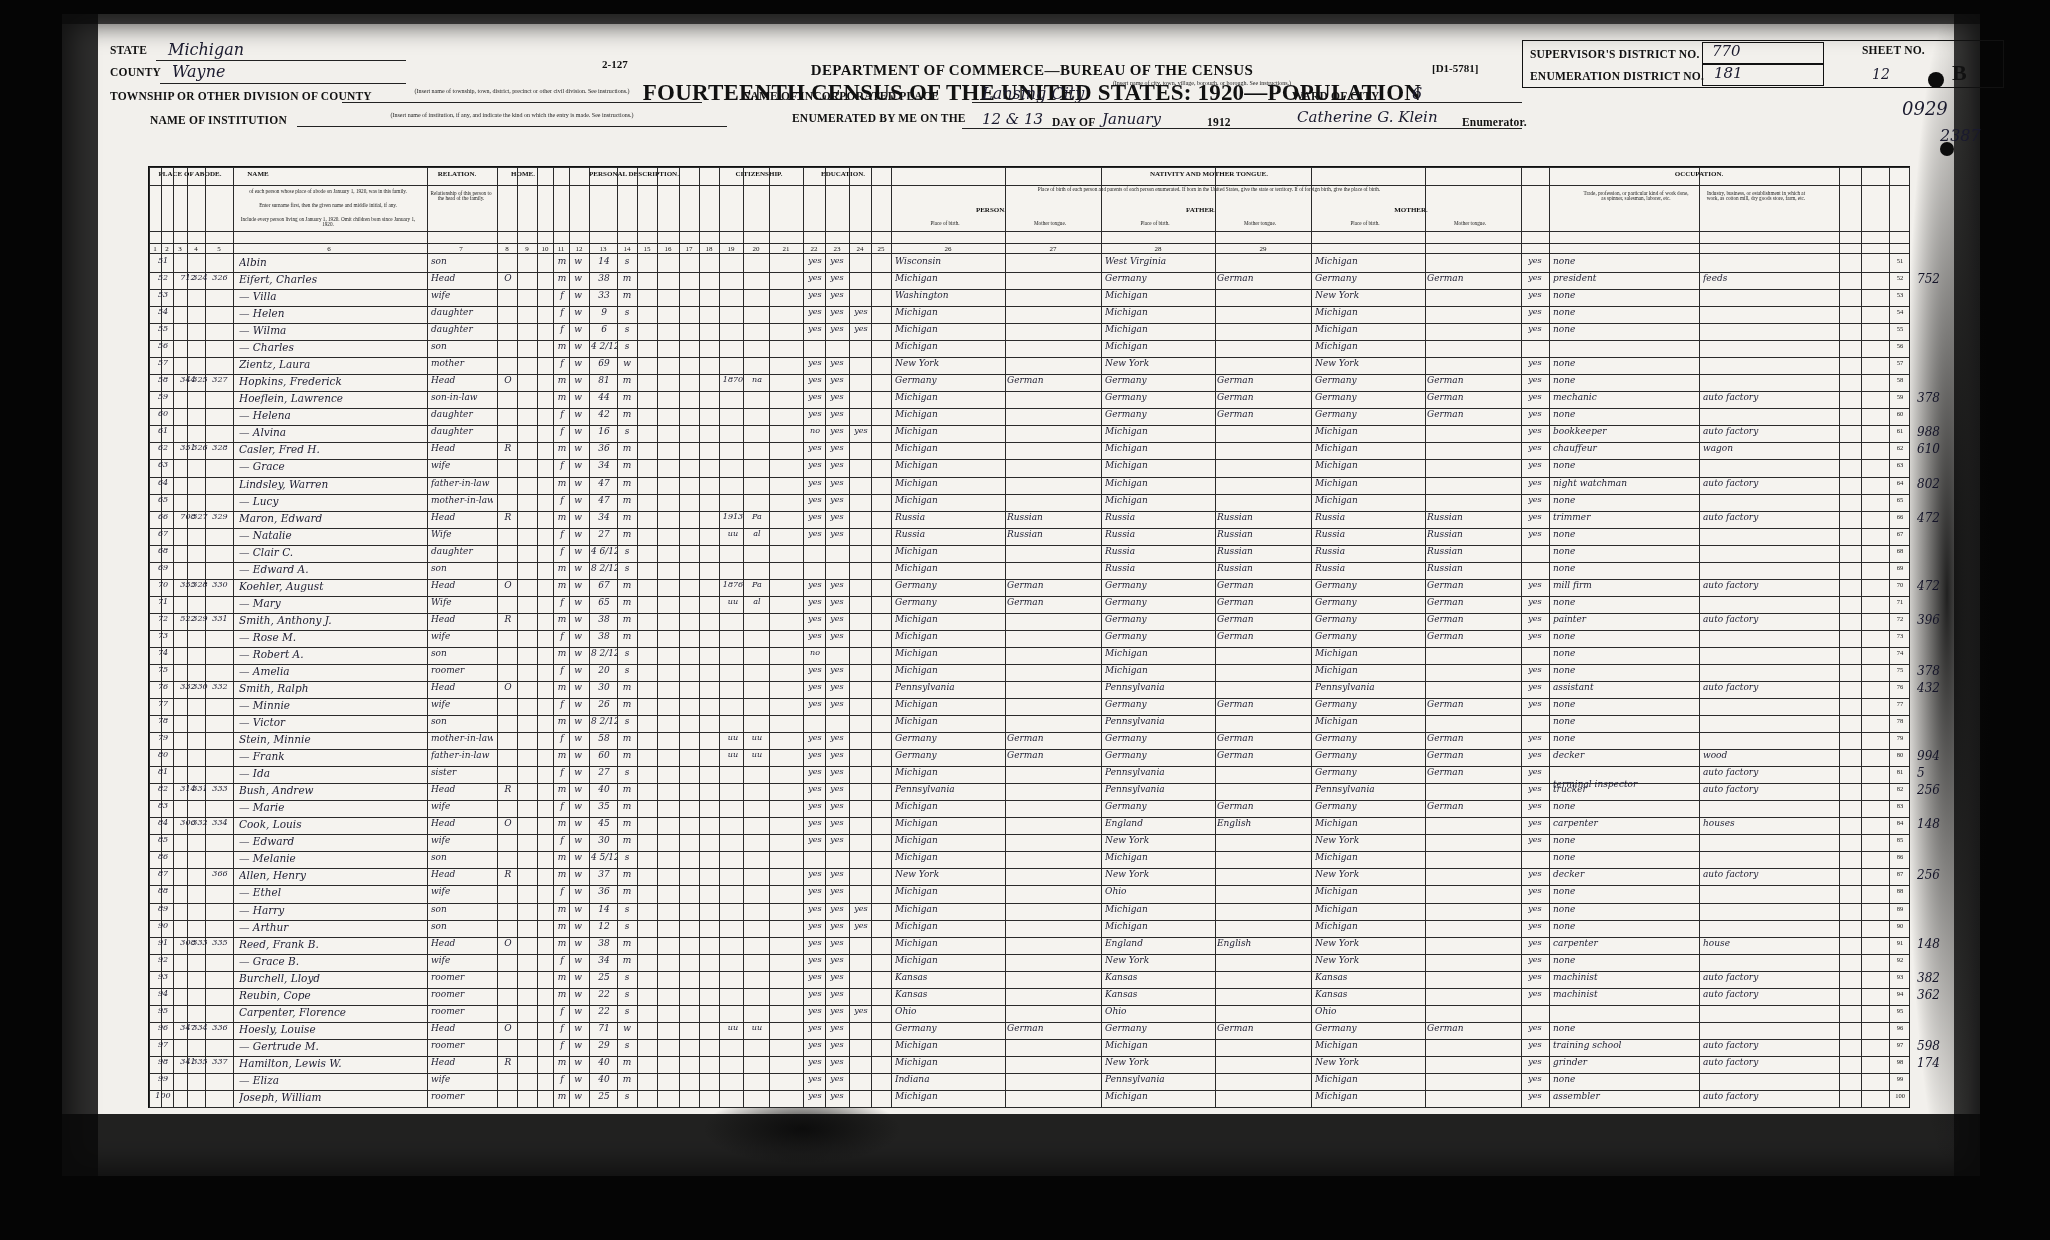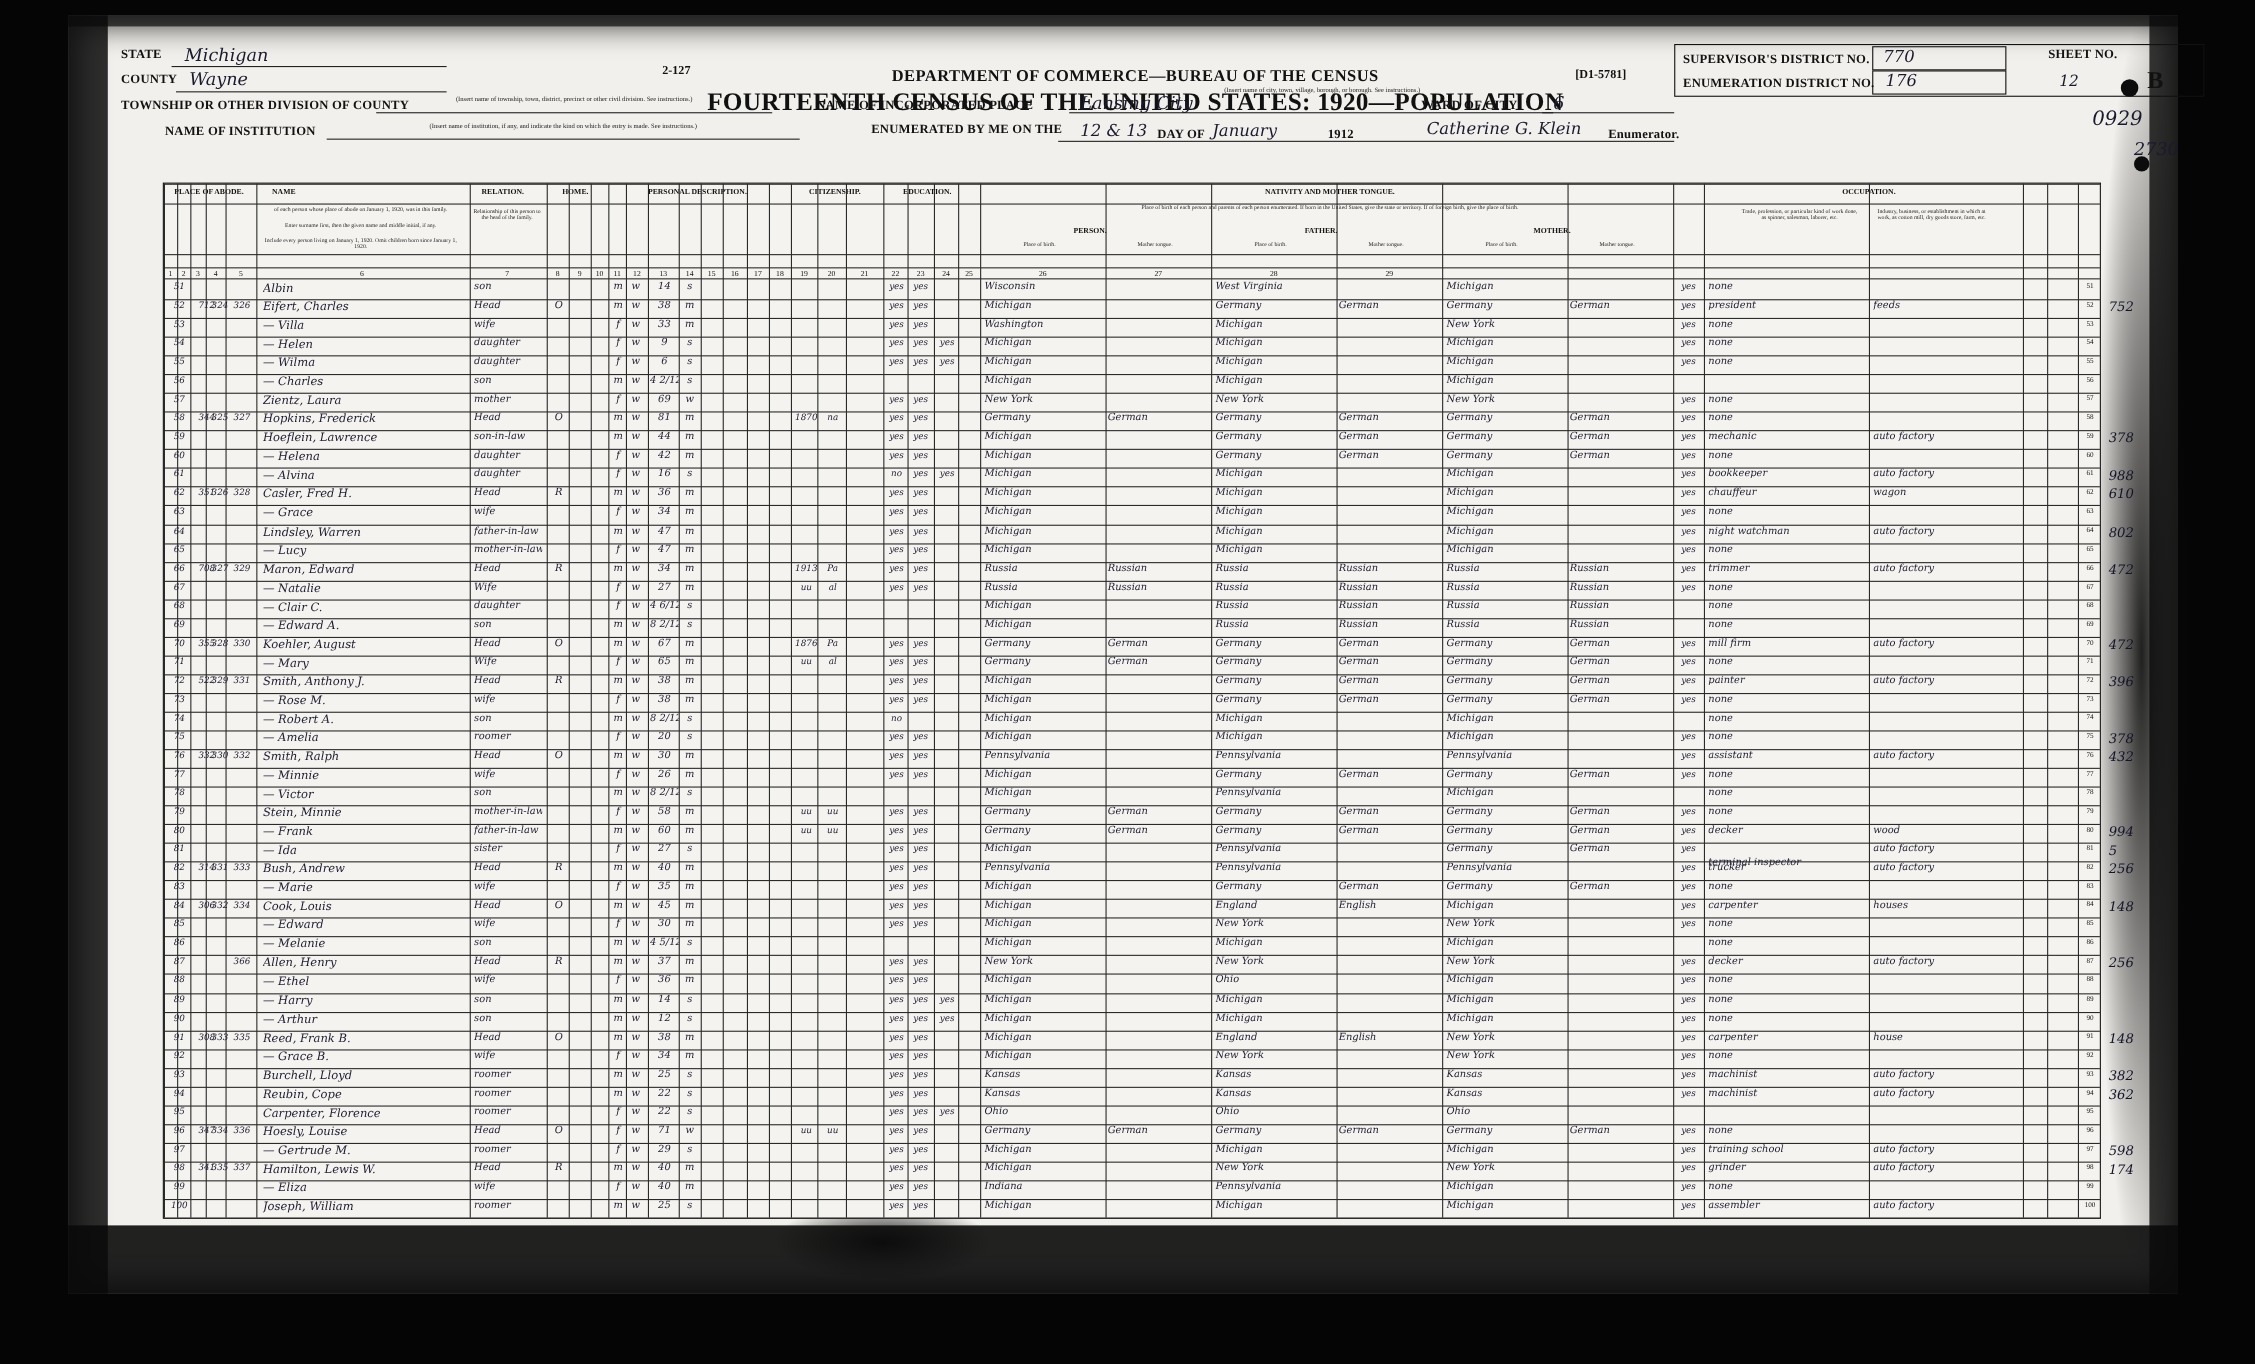--- a/index.html
+++ b/index.html
@@ -108,27 +108,27 @@
       <span class="lbl" style="left:1105px;top:76px;">1912</span>
       <span class="hand" style="position:absolute;left:1195px;top:68px;font-size:15px;">Catherine G. Klein</span>
       <span class="lbl" style="left:1360px;top:76px;">Enumerator.</span>
       <div class="rule" style="left:860px;top:88px;width:560px;"></div>
 
       <div class="dbox" style="left:1420px;top:0px;width:480px;height:46px;"></div>
       <span class="lbl" style="left:1428px;top:8px;">SUPERVISOR'S DISTRICT NO.</span>
       <span class="hand" style="position:absolute;left:1610px;top:2px;font-size:15px;">770</span>
       <div class="dbox" style="left:1600px;top:2px;width:120px;height:20px;"></div>
       <span class="lbl" style="left:1428px;top:30px;">ENUMERATION DISTRICT NO.</span>
-      <span class="hand" style="position:absolute;left:1612px;top:24px;font-size:15px;">176</span>
+      <span class="hand" style="position:absolute;left:1612px;top:24px;font-size:15px;">181</span>
       <div class="dbox" style="left:1600px;top:24px;width:120px;height:20px;"></div>
       <span class="lbl" style="left:1760px;top:4px;">SHEET NO.</span>
       <span class="hand" style="position:absolute;left:1770px;top:26px;font-size:14px;">12</span>
       <span style="position:absolute;left:1850px;top:20px;font-size:22px;font-weight:bold;">B</span>
       <span class="hand" style="position:absolute;left:1800px;top:58px;font-size:18px;">0929</span>
-      <span class="hand" style="position:absolute;left:1838px;top:86px;font-size:16px;">2730</span>
+      <span class="hand" style="position:absolute;left:1838px;top:86px;font-size:16px;">2387</span>
     </div>
 
     <div id="table">
 
       <div class="hline" style="top:0px;"></div>
       <div class="hline" style="top:18px;"></div>
       <div class="hline" style="top:64px;"></div>
       <div class="hline" style="top:76px;"></div>
       <div class="hline" style="top:86px;"></div>
 

